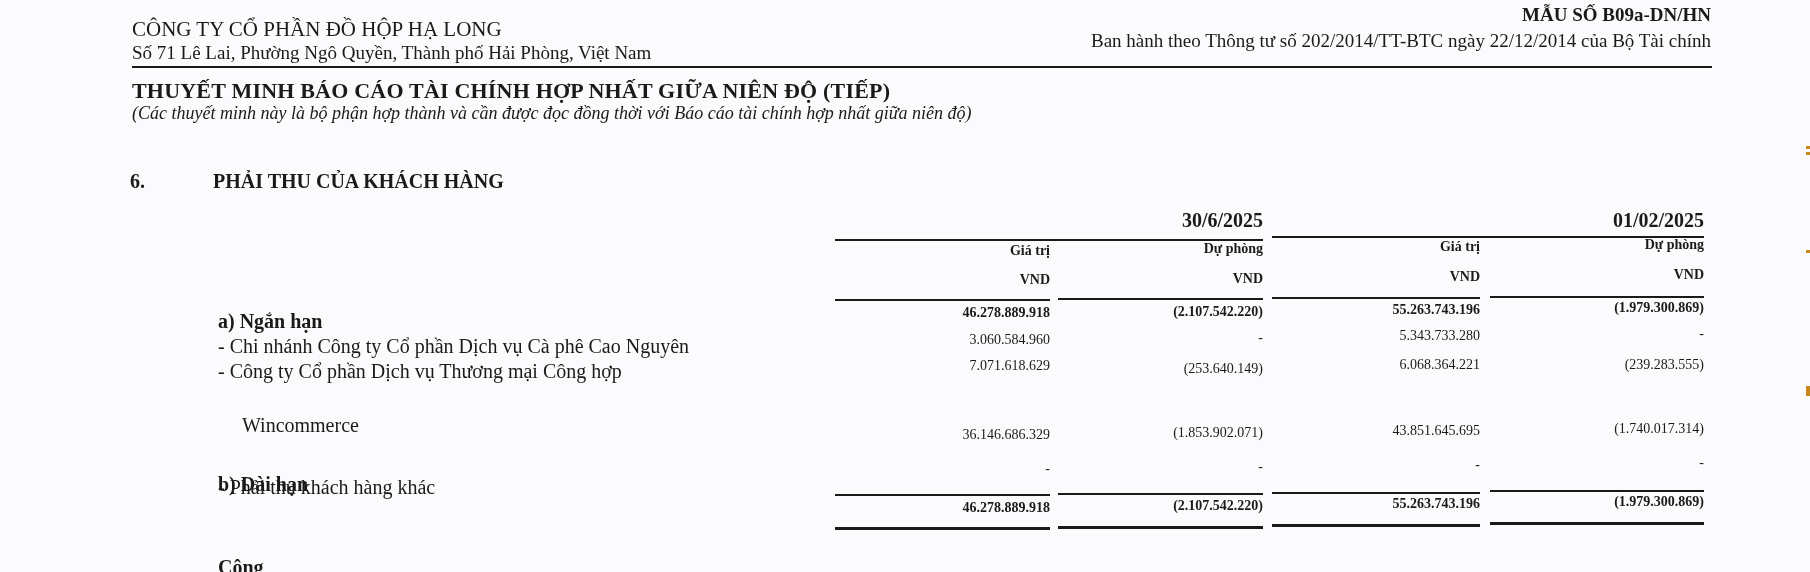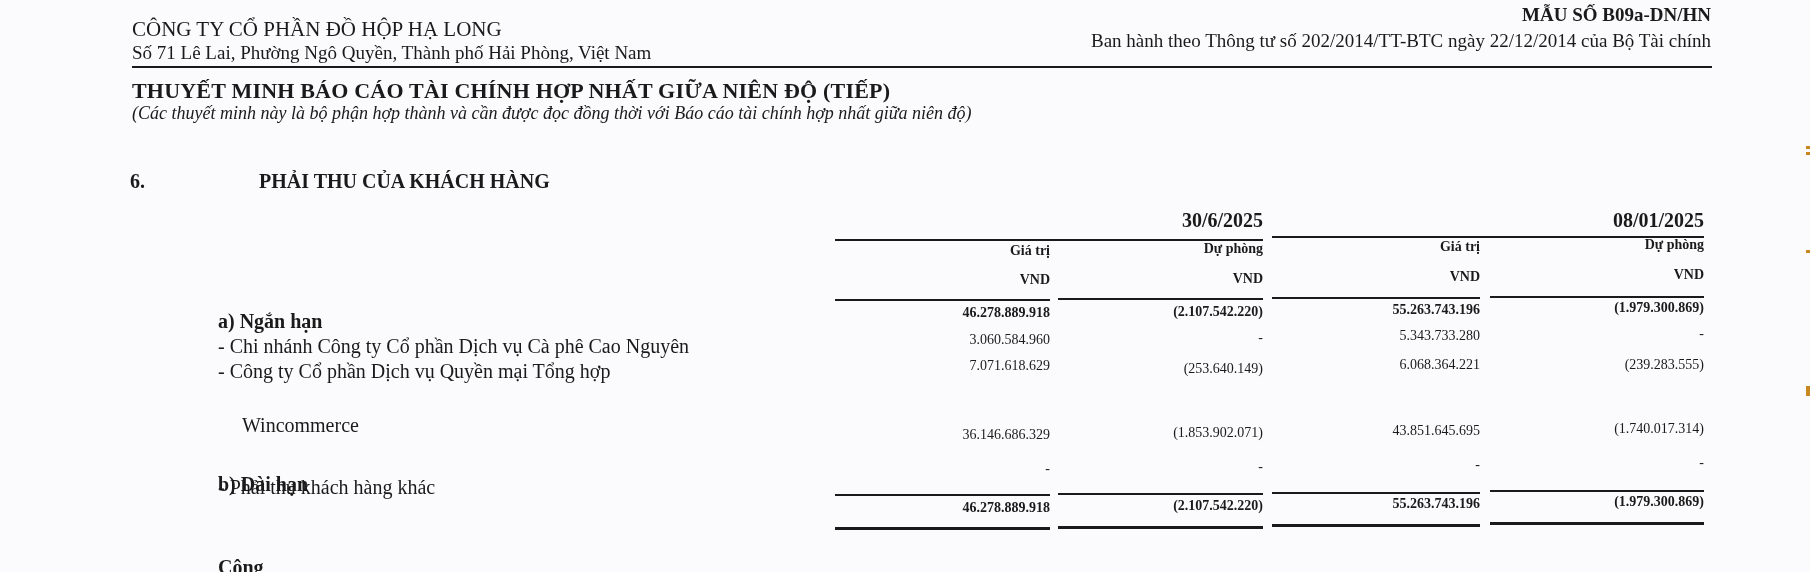--- a/index.html
+++ b/index.html
@@ -12,21 +12,21 @@
     }
     .abs { position: absolute; white-space: nowrap; }
     .company { left: 132px; top: 17px; font-size: 21px; font-weight: normal; }
     .address { left: 132px; top: 42px; font-size: 19px; }
     .form-code { right: 99px; top: 4px; font-size: 19px; font-weight: bold; text-align: right; }
     .regulation { right: 99px; top: 30px; font-size: 19px; text-align: right; }
     .rule-top { left: 132px; top: 66px; width: 1580px; height: 2px; background: #1a1a1a; }
     .doc-title { left: 132px; top: 78px; font-size: 22px; font-weight: bold; letter-spacing: 0.2px; }
     .doc-subtitle { left: 132px; top: 103px; font-size: 18px; font-style: italic; }
     .sec-num { left: 130px; top: 170px; font-size: 20px; font-weight: bold; }
-    .sec-title { left: 213px; top: 170px; font-size: 20px; font-weight: bold; margin-left: 46px; }
+    .sec-title { left: 213px; top: 170px; font-size: 20px; font-weight: bold; }
 
     
     .col { text-align: right; font-size: 14px; }
     .c1 { right: 760px; }  
     .c2 { right: 547px; }  
     .c3 { right: 330px; }  
     .c4 { right: 106px; }  
 
     .period1 { right: 547px; top: 209px; font-size: 20px; font-weight: bold; }
     .period2 { right: 106px; top: 209px; font-size: 20px; font-weight: bold; }
@@ -49,21 +49,21 @@
 <div class="abs rule-top"></div>
 
 <div class="abs doc-title">THUYẾT MINH BÁO CÁO TÀI CHÍNH HỢP NHẤT GIỮA NIÊN ĐỘ (TIẾP)</div>
 <div class="abs doc-subtitle">(Các thuyết minh này là bộ phận hợp thành và cần được đọc đồng thời với Báo cáo tài chính hợp nhất giữa niên độ)</div>
 
 <div class="abs sec-num">6.</div>
 <div class="abs sec-title">PHẢI THU CỦA KHÁCH HÀNG</div>
 
 <div>
   <div class="abs period1">30/6/2025</div>
-  <div class="abs period2">08/01/2025</div>
+  <div class="abs period2">01/02/2025</div>
   <div class="line" style="left:835px; top:239px; width:428px; height:2px;"></div>
   <div class="line" style="left:1272px; top:236px; width:432px; height:2px;"></div>
 
   <div class="abs col c1 hdr" style="top:243px;">Giá trị</div>
   <div class="abs col c2 hdr" style="top:241px;">Dự phòng</div>
   <div class="abs col c3 hdr" style="top:239px;">Giá trị</div>
   <div class="abs col c4 hdr" style="top:237px;">Dự phòng</div>
 
   <div class="abs col c1 hdr" style="top:272px;">VND</div>
   <div class="abs col c2 hdr" style="top:271px;">VND</div>
@@ -85,21 +85,21 @@
 
   <div>
     <div class="abs row-label" style="top:335px;">-  Chi nhánh Công ty Cổ phần Dịch vụ Cà phê Cao Nguyên</div>
     <div class="abs col c1" style="top:332px;">3.060.584.960</div>
     <div class="abs col c2" style="top:330px;">-</div>
     <div class="abs col c3" style="top:328px;text-align:right;">5.343.733.280</div>
     <div class="abs col c4" style="top:326px;">-</div>
   </div>
 
   <div>
-    <div class="abs row-label" style="top:360px;">-  Công ty Cổ phần Dịch vụ Quyền mại Tổng hợp</div>
+    <div class="abs row-label" style="top:360px;">-  Công ty Cổ phần Dịch vụ Thương mại Công hợp</div>
     <div class="abs cont" style="top:384px; font-size:20px;margin-top:30px;">Wincommerce</div>
     <div class="abs col c1" style="top:358px;">7.071.618.629</div>
     <div class="abs col c2" style="top:361px;">(253.640.149)</div>
     <div class="abs col c3" style="top:357px;">6.068.364.221</div>
     <div class="abs col c4" style="top:357px;">(239.283.555)</div>
   </div>
 
   <div>
     <div class="abs row-label" style="top:428px;margin-top:48px;">-  Phải thu khách hàng khác</div>
     <div class="abs col c1" style="top:427px;">36.146.686.329</div>

